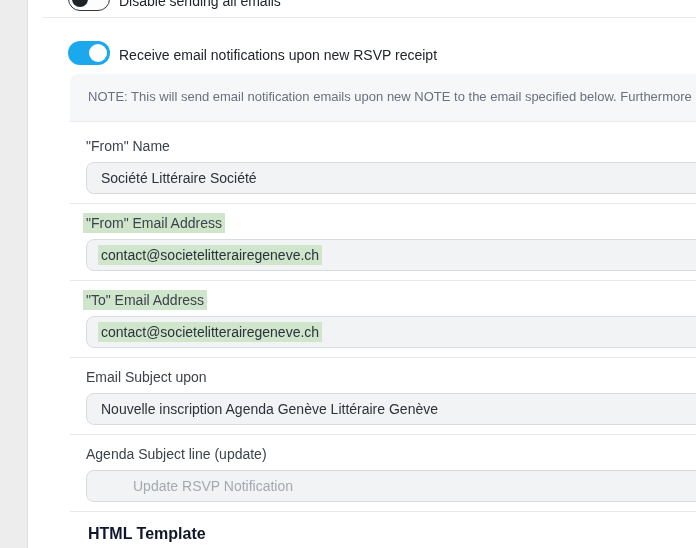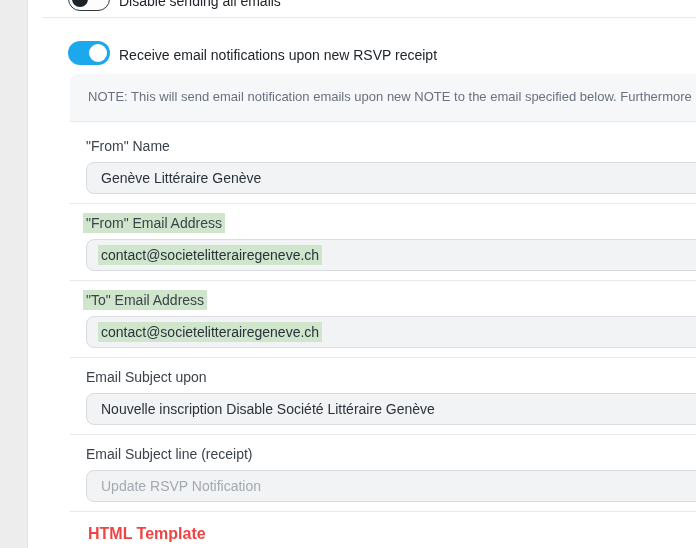--- a/index.html
+++ b/index.html
@@ -82,26 +82,26 @@
     padding: 0 14px;
     color: #2b323b;
     white-space: nowrap; overflow: hidden;
     cursor: text;
   }
   .hl {
     background: #cfe5cc;
     padding: 2px 3px;
     margin-left: -3px;
   }
-  .placeholder { color: #a3a9b1; }
+  .placeholder { color: #a3a9b1; margin-left: 32px; }
   .section-heading {
     position: absolute; top: 524px; left: 88px;
     margin: 0;
     font-size: 16px; font-weight: 700; line-height: 20px;
-    color: #ef4444;
+    color: #0f172a;
     white-space: nowrap;
   }
 </style>
 </head>
 <body>
 
 <div class="left-strip"></div>
 
 <div class="toggle-row toggle-row-top">
   <span class="toggle toggle-off">
@@ -122,21 +122,21 @@
 <div class="panel">
   <div class="note">
     <span>NOTE: This will send email notification emails upon new NOTE to the email specified below. Furthermore</span>
   </div>
 
   <div class="field-row first">
     <div class="field-label">
       <span>"From" Name</span>
     </div>
     <div class="text-input">
-      <span>Genève Littéraire Genève</span>
+      <span>Société Littéraire Société</span>
     </div>
   </div>
 
   <div class="field-row">
     <div class="field-label">
       <span class="hl">"From" Email Address</span>
     </div>
     <div class="text-input">
       <span class="hl">contact@societelitterairegeneve.ch</span>
     </div>
@@ -149,27 +149,27 @@
     <div class="text-input">
       <span class="hl">contact@societelitterairegeneve.ch</span>
     </div>
   </div>
 
   <div class="field-row">
     <div class="field-label">
       <span>Email Subject upon</span>
     </div>
     <div class="text-input">
-      <span>Nouvelle inscription Disable Société Littéraire Genève</span>
+      <span>Nouvelle inscription Agenda Genève Littéraire Genève</span>
     </div>
   </div>
 
   <div class="field-row">
     <div class="field-label">
-      <span>Email Subject line (receipt)</span>
+      <span>Agenda Subject line (update)</span>
     </div>
     <div class="text-input">
       <span class="placeholder">Update RSVP Notification</span>
     </div>
   </div>
 </div>
 
 <h2 class="section-heading">HTML Template</h2>
 
 </body></html>

